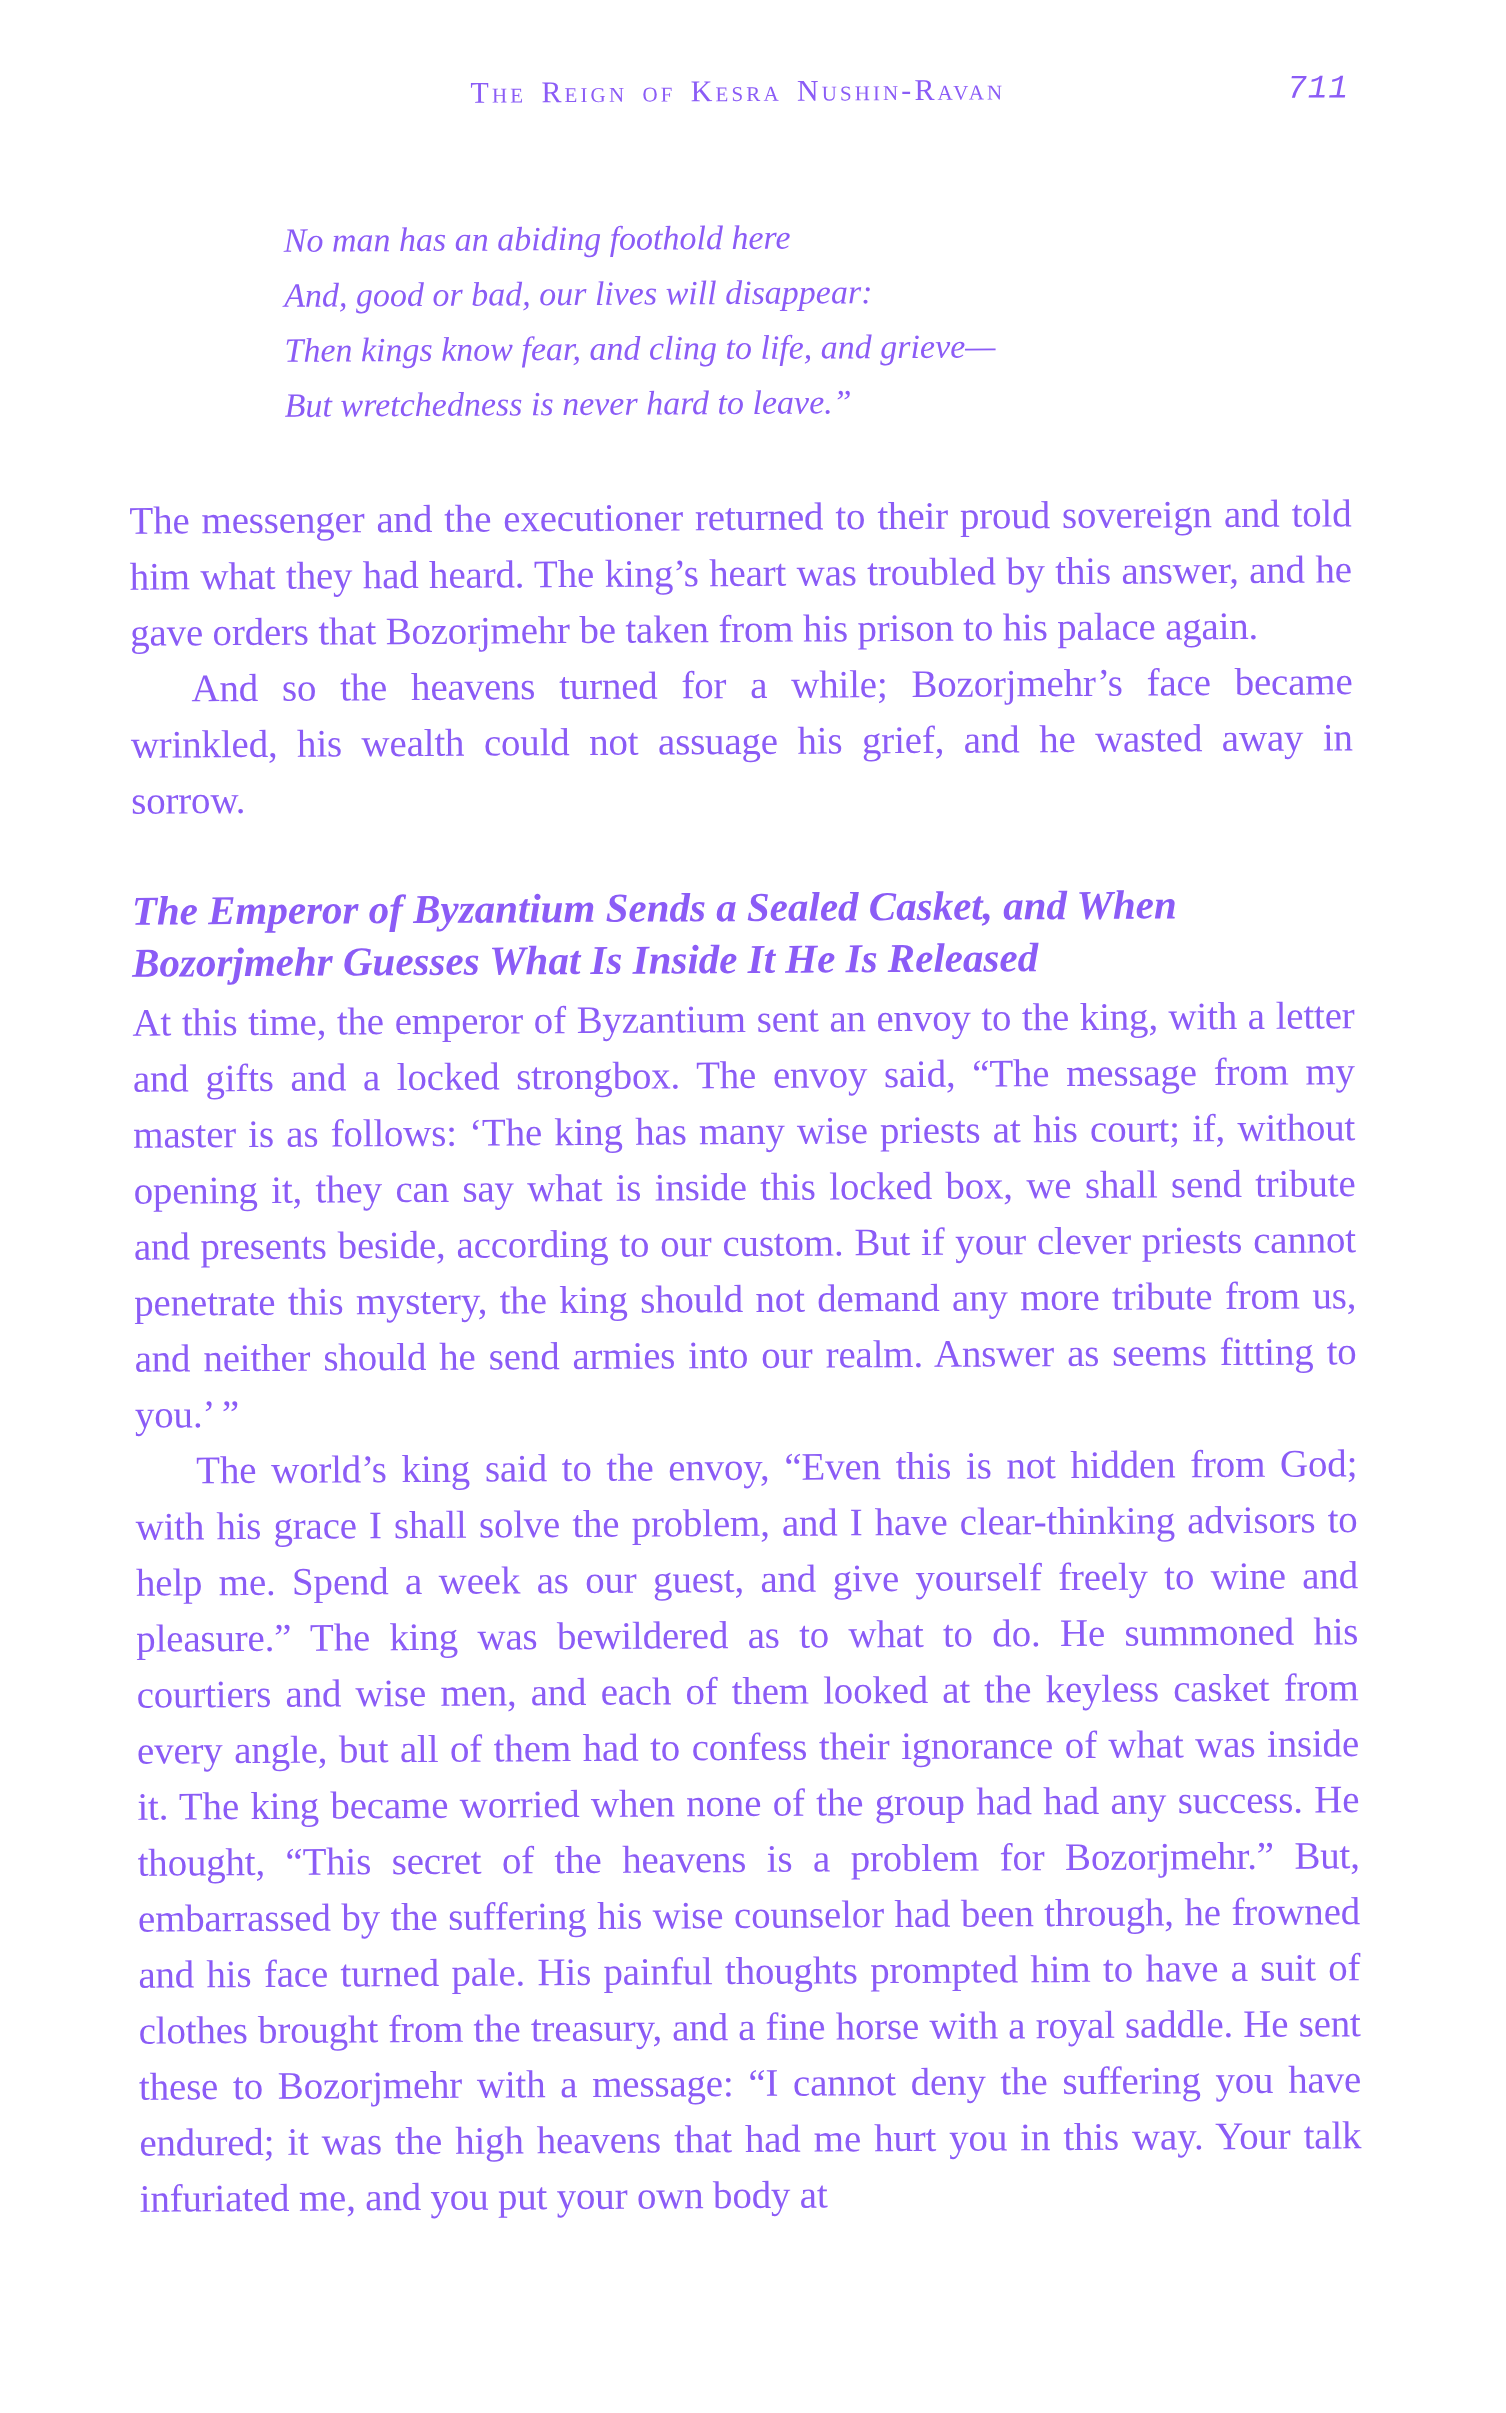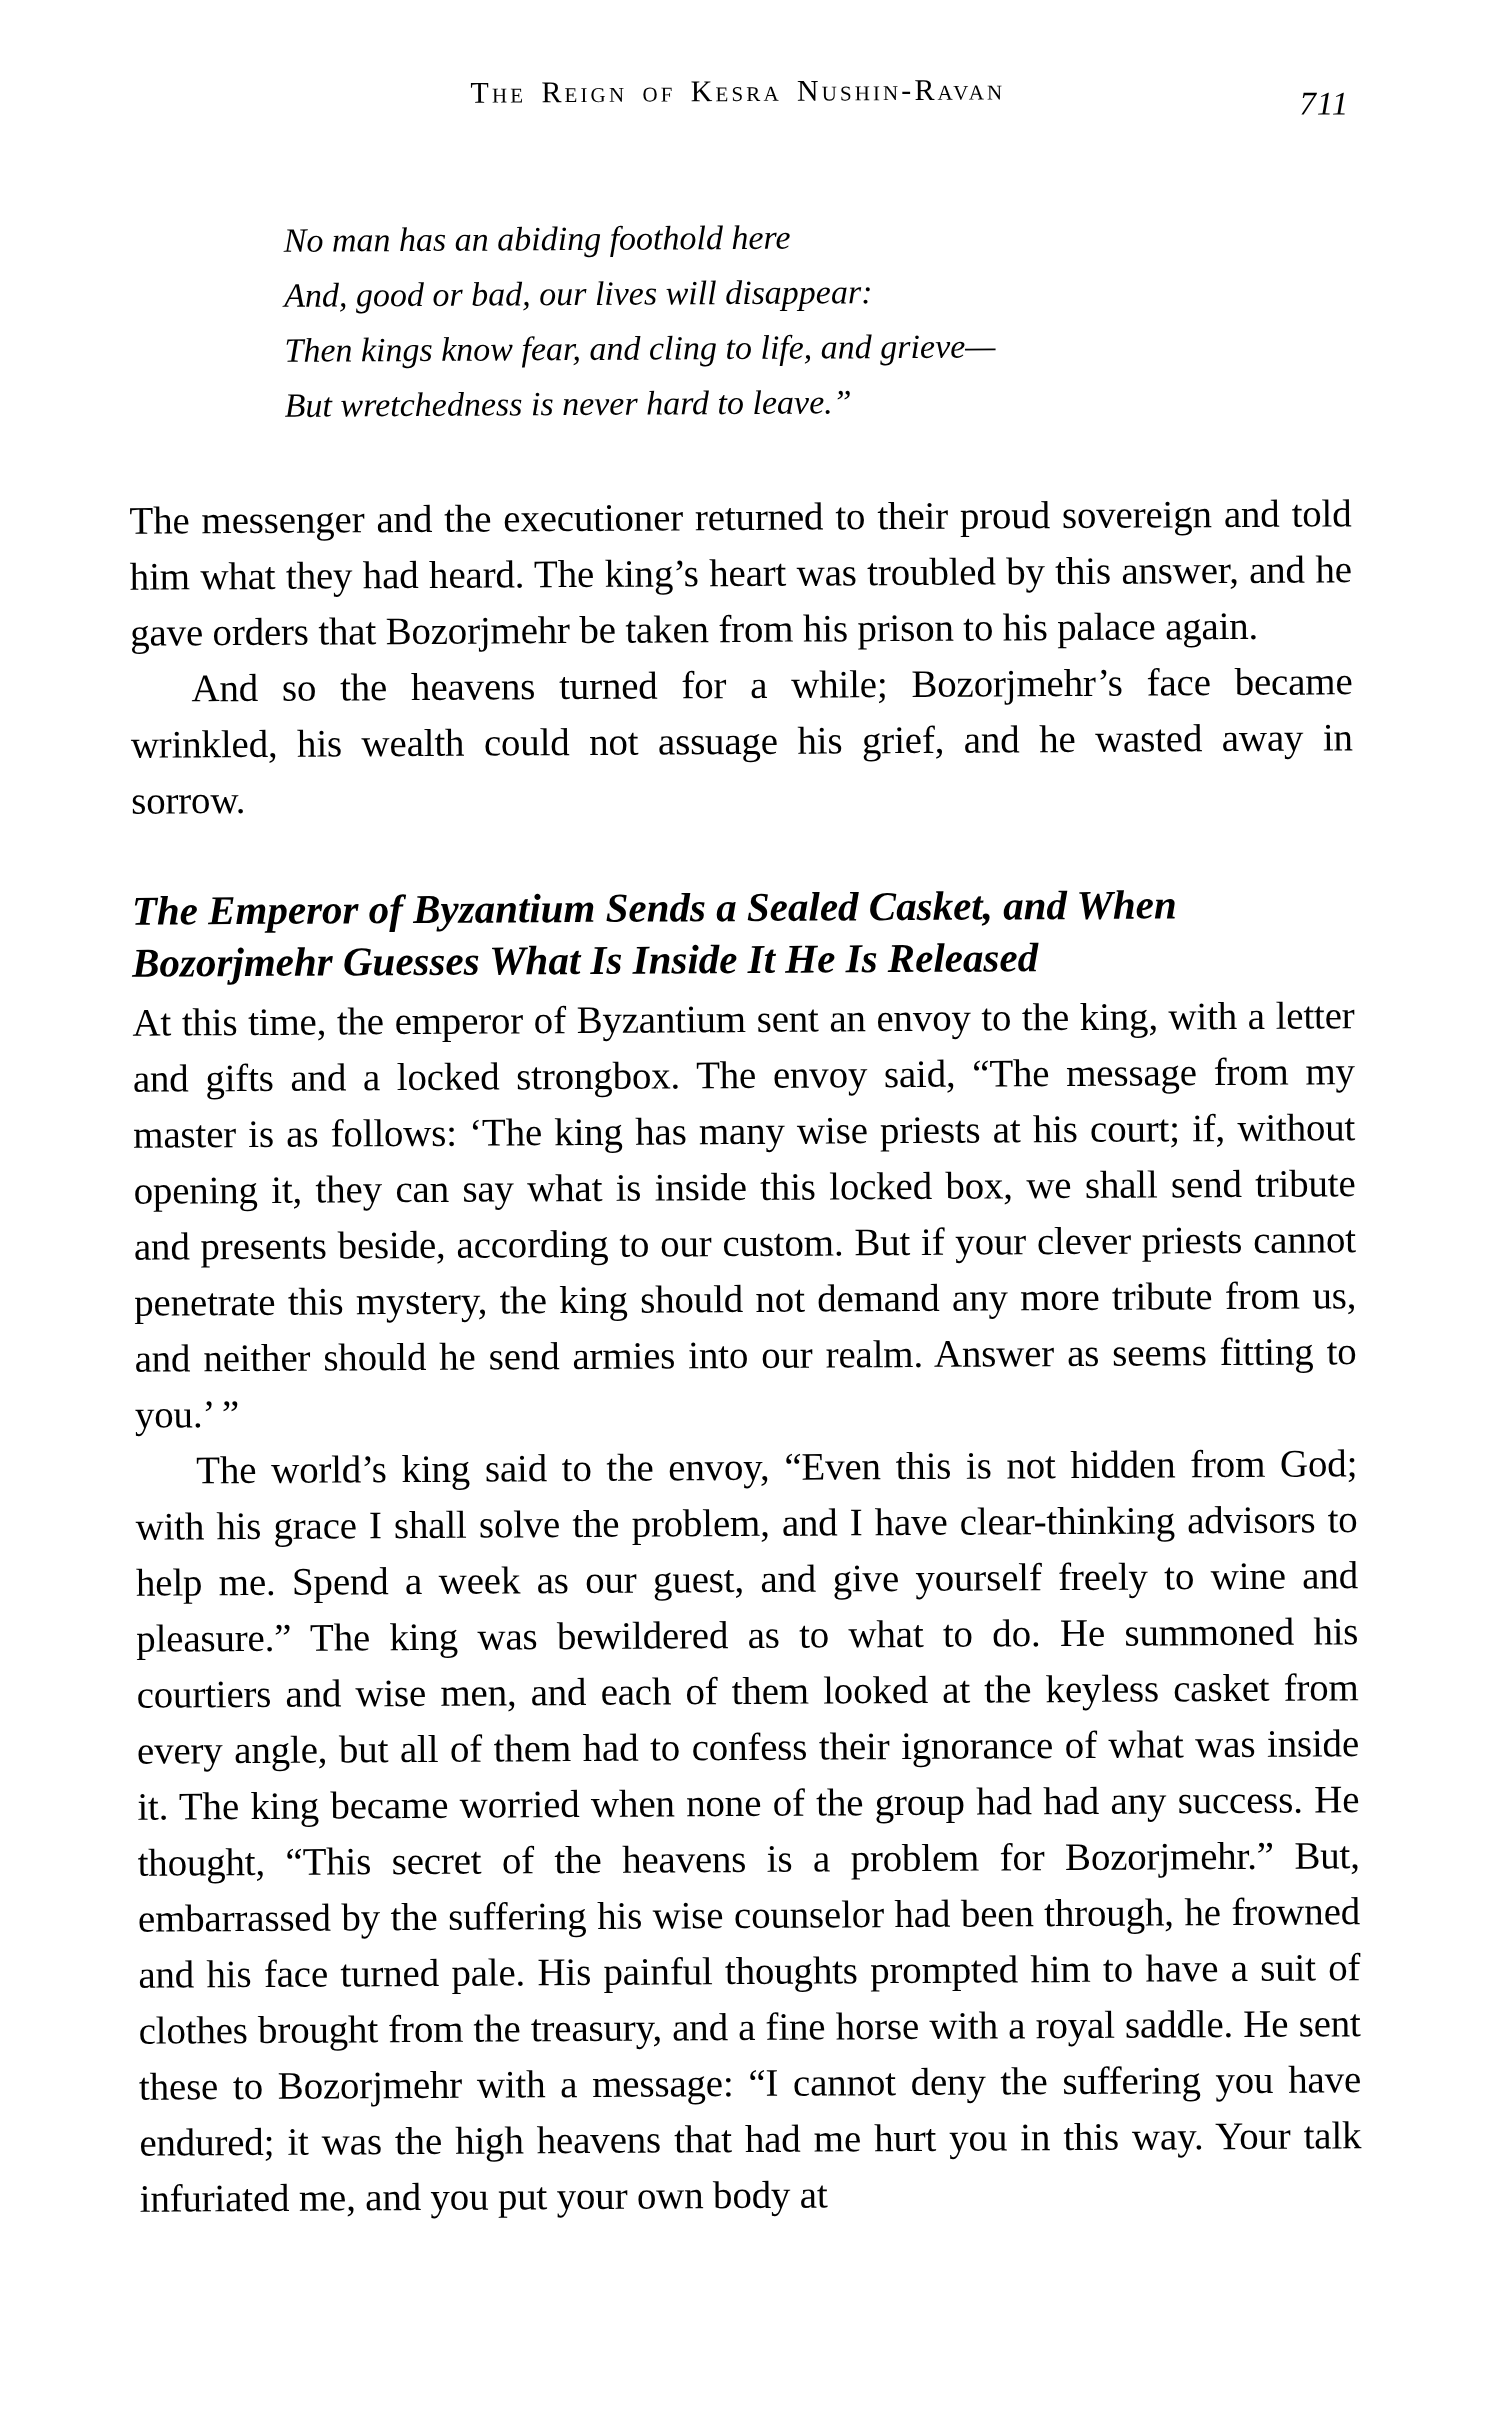--- a/index.html
+++ b/index.html
@@ -7,21 +7,21 @@
     padding: 0;
     background: #ffffff;
   }
   .page {
     position: relative;
     width: 1506px;
     height: 2245px;
     background: #ffffff;
     overflow: hidden;
     font-family: "Liberation Serif", serif;
-    color: #000000;
+    color: #8b5cf6;
   }
   .column {
     position: absolute;
     left: 129px;
     top: 0;
     width: 1222px;
     transform: rotate(-0.35deg);
     transform-origin: 50% 20%;
   }
   .head-row {
@@ -34,24 +34,25 @@
     text-align: center;
     font-variant: small-caps;
     font-size: 30px;
     letter-spacing: 3.1px;
     word-spacing: 4.7px;
     white-space: nowrap;
   }
   .head-folio {
     position: absolute;
     right: 0;
-    top: 15px;
+    top: 0;
     font-style: italic;
     font-size: 33px;
     letter-spacing: 0.8px;
+    font-family: Liberation Mono, monospace;
   }
   .verse {
     margin: 95px 0 0 156px;
     font-style: italic;
     font-size: 34px;
     line-height: 55px;
   }
   .verse-line {
     display: block;
     white-space: nowrap;

